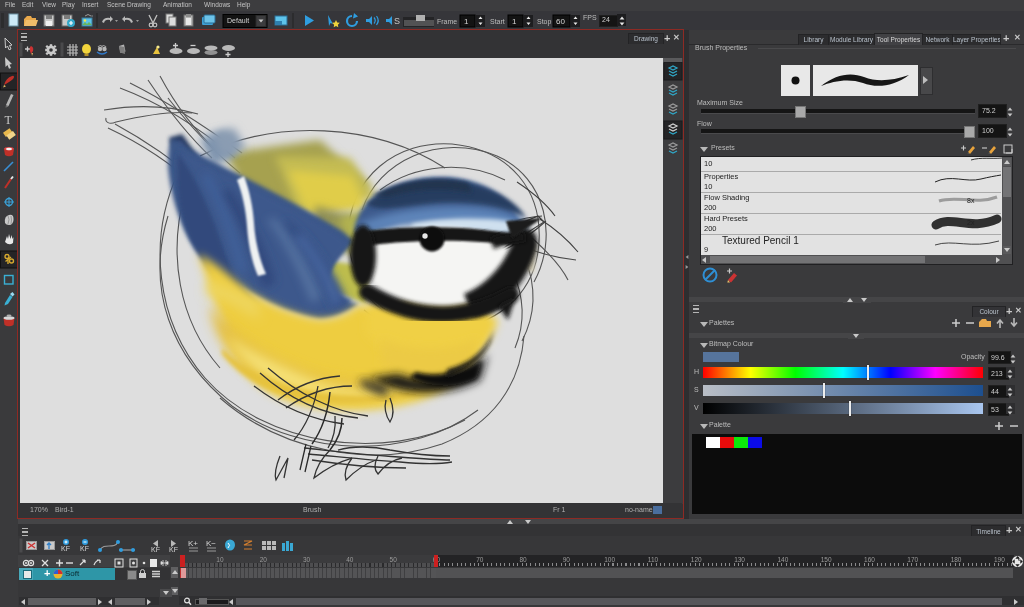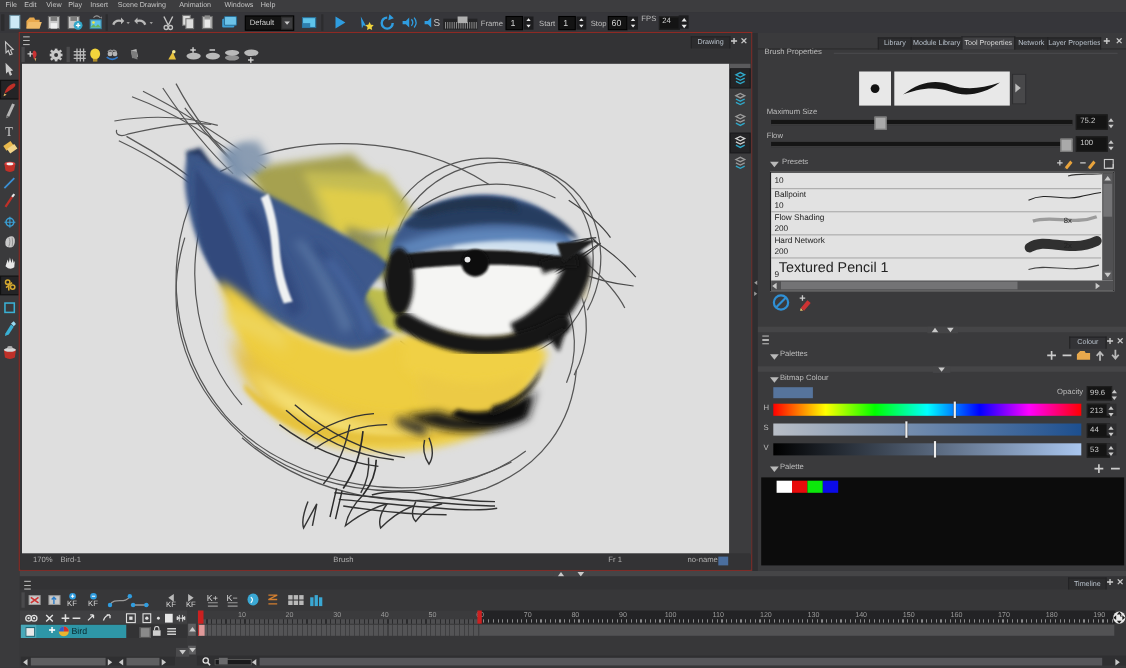--- a/index.html
+++ b/index.html
@@ -470,33 +470,33 @@
     <path d="M29 9 l1.5 2 -2 0z" fill="#555"></path>
  <rect x="44" y="2" width="8" height="8" fill="none" stroke="#ccc"></rect>
  <path d="M46 10 h6 M52 6 v4" stroke="#ccc"></path>
 </svg>
 
 <div class="a" style="left:700px;top:156px;width:311px;height:107px;background:#e2e2e2;border:1px solid #202022">
  <div class="a" style="left:0;top:0;width:300px;height:14px;border-bottom:1px solid #aaa">
       <span style="position:absolute;left:3px;top:2px;font-size:7.5px;color:#222">10</span>
     </div>
  <div class="a" style="left:0;top:14px;width:300px;height:21px;border-bottom:1px solid #aaa">
-  <span style="position:absolute;left:3px;top:1px;font-size:7.5px;color:#222">Ballpoint</span>
+  <span style="position:absolute;left:3px;top:1px;font-size:7.5px;color:#222">Properties</span>
   <span style="position:absolute;left:3px;top:11px;font-size:7.5px;color:#222">10</span>
     </div>
  <div class="a" style="left:0;top:35px;width:300px;height:21px;border-bottom:1px solid #aaa">
   <span style="position:absolute;left:3px;top:1px;font-size:7.5px;color:#222">Flow Shading</span>
   <span style="position:absolute;left:3px;top:11px;font-size:7.5px;color:#222">200</span>
     </div>
  <div class="a" style="left:0;top:56px;width:300px;height:21px;border-bottom:1px solid #aaa">
-  <span style="position:absolute;left:3px;top:1px;font-size:7.5px;color:#222">Hard Network</span>
+  <span style="position:absolute;left:3px;top:1px;font-size:7.5px;color:#222">Hard Presets</span>
   <span style="position:absolute;left:3px;top:11px;font-size:7.5px;color:#222">200</span>
     </div>
  <div class="a" style="left:0;top:77px;width:300px;height:21px;">
-  <span style="position:absolute;left:7px;top:1px;font-size:13px;color:#222">Textured Pencil 1</span>
+  <span style="position:absolute;left:21px;top:1px;font-size:10px;color:#222">Textured Pencil 1</span>
   <span style="position:absolute;left:3px;top:11px;font-size:7.5px;color:#222">9</span>
     </div>
  <svg class="a" style="left:230px;top:0" width="72" height="98" viewBox="0 0 72 98">
   <path d="M40 3 C50 0 60 2 71 1" stroke="#333" fill="none" stroke-width="1"></path>
   <path d="M4 25 C20 17 35 26 50 22 C58 20 64 19 70 18" stroke="#222" fill="none" stroke-width="1"></path>
   <path d="M8 44 C25 38 45 48 66 40" stroke="#555" fill="none" stroke-width="3" opacity="0.5"></path>
   <text x="36" y="46" font-size="7" fill="#222" font-family="Liberation Sans">8x</text>
   <path d="M5 68 C20 58 40 74 66 62" stroke="#111" fill="none" stroke-width="9" opacity="0.85" stroke-linecap="round"></path>
   <text x="36" y="68" font-size="7" fill="#222" font-family="Liberation Sans">2x</text>
   <path d="M4 88 C22 82 40 92 68 84" stroke="#444" fill="none" stroke-width="1"></path>
@@ -692,21 +692,21 @@
 
 <div class="a" style="left:19px;top:567.5px;width:96px;height:12.5px;background:#2e96a7"></div>
 <div class="a" style="left:19px;top:567.5px;width:14px;height:12.5px;background:#49a9ba"></div>
 <div class="a" style="left:23px;top:569.5px;width:7px;height:7px;background:#e8e8e8;border:1px solid #1a6a7a"></div>
 <div class="a" style="left:44px;top:568px;width:10px;height:10px;color:#fff;font-size:11px;line-height:10px;font-weight:bold">+</div>
 <svg class="a" style="left:53px;top:569px" width="10" height="10" viewBox="0 0 10 10">
  <circle cx="5" cy="5" r="4.5" fill="#e8b52f"></circle>
  <path d="M5 5 L5 0.5 A4.5 4.5 0 0 1 9.5 5 Z" fill="#d42f2f"></path>
  <path d="M5 5 L0.5 5 A4.5 4.5 0 0 1 5 0.5 Z" fill="#2f5fd4"></path>
 </svg>
-<div class="a" style="left:65px;top:569px;color:#0a2a30;font-size:8px">Bird</div>
+<div class="a" style="left:65px;top:569px;color:#0a2a30;font-size:8px">Soft</div>
 <div class="a" style="left:115px;top:567.5px;width:55px;height:12.5px;background:#333335"></div>
 <div class="a" style="left:127px;top:569.5px;width:8px;height:8px;background:#8a8a8a;border:1px solid #555"></div>
 <svg class="a" style="left:138px;top:568.5px" width="24" height="10" viewBox="0 0 24 10">
  <rect x="1" y="4" width="7" height="5" fill="#cfcfcf"></rect>
     <path d="M2.5 4 v-1.5 a2 2 0 0 1 4 0 v1.5" stroke="#cfcfcf" fill="none"></path>
  <path d="M14 2.5 h8 M14 5 h8 M14 7.5 h8" stroke="#cfcfcf" stroke-width="1.4"></path>
 </svg>
 
 <div class="a" style="left:170px;top:555px;width:8.5px;height:40px;background:#39393b"></div>
 <div class="a" style="left:170.5px;top:567px;width:7.5px;height:11px;background:#5f5f61">

